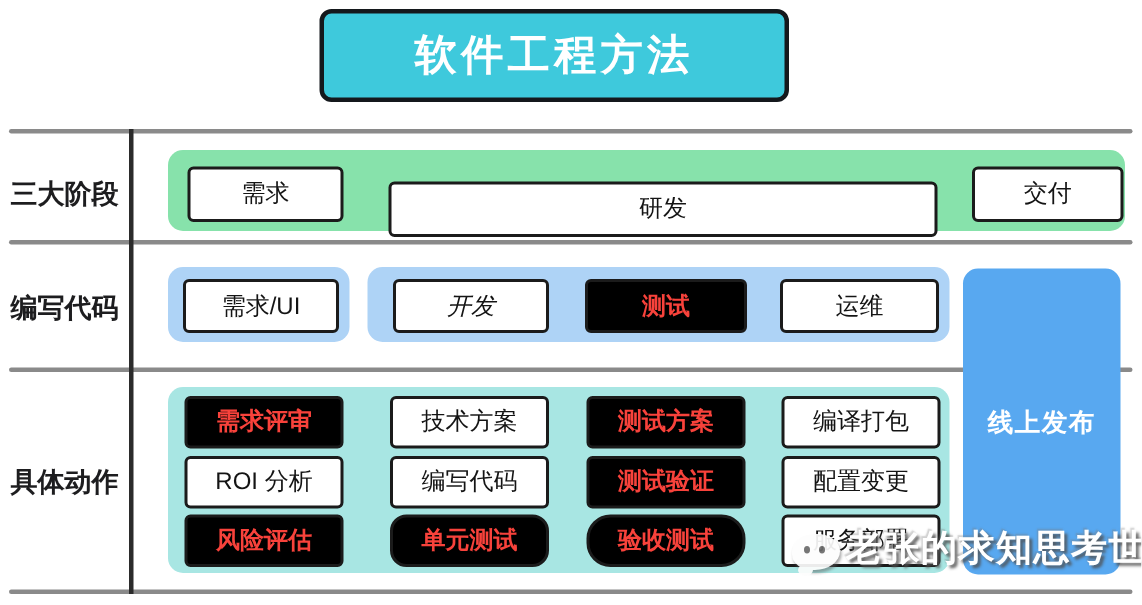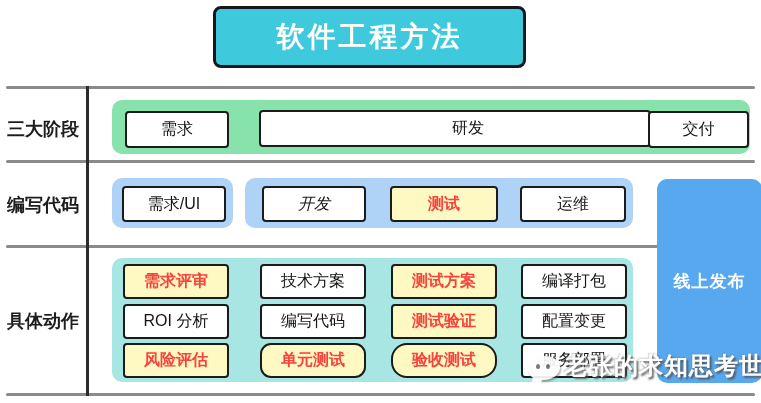--- a/index.html
+++ b/index.html
@@ -27,24 +27,24 @@
   .panel-stage{left:112px;top:100px;width:638px;height:54px;background:#87E2AB;}
   .panel-phase-a{left:112px;top:178px;width:121px;height:50px;background:#AED3F6;}
   .panel-phase-b{left:245px;top:178px;width:388px;height:50px;background:#AED3F6;}
   .panel-action{left:112px;top:258px;width:521px;height:124px;background:#A8E6E3;}
   
   .box{
     position:absolute;background:#ffffff;border:2.5px solid #1b1b1b;border-radius:4px;
     display:flex;align-items:center;justify-content:center;
     font-size:16px;font-weight:500;color:#141414;white-space:nowrap;
   }
-  .box.hl{background:#fef9c3;color:#F8423B;font-weight:bold;}
+  .box.hl{background:#000000;color:#F8423B;font-weight:bold;}
   
   .release-box{
-    position:absolute;left:657px;top:179px;width:105px;height:204px;
+    position:absolute;left:642px;top:179px;width:105px;height:204px;
     background:#58A8F0;border-radius:10px;
     display:flex;align-items:center;justify-content:center;
     color:#ffffff;font-size:17px;font-weight:bold;letter-spacing:1px;
   }
   
   .watermark{position:absolute;left:524px;top:348px;display:flex;align-items:flex-end;}
   .wm-icon{position:relative;width:38px;height:34px;margin-right:2px;opacity:.92;}
   .wm-bubble{position:absolute;left:4px;top:6px;width:32px;height:24px;background:#fdfdfd;border-radius:50% 50% 55% 45%;box-shadow:1px 2px 2px rgba(90,90,90,.55);}
   .wm-tail{position:absolute;left:8px;top:26px;width:10px;height:8px;background:#fdfdfd;border-radius:50%;}
   .wm-eye{position:absolute;top:14px;width:4px;height:5px;background:#6b6b6b;border-radius:50%;}
@@ -67,21 +67,21 @@
   <div class="hline" style="top:245px;"></div>
   <div class="hline" style="top:393px;"></div>
   <div class="vline"></div>
 
   <div class="row-label" style="top:117px;">三大阶段</div>
   <div class="row-label" style="top:193px;">编写代码</div>
   <div class="row-label" style="top:309px;">具体动作</div>
 
   <div class="panel panel-stage"></div>
   <div class="box" style="left:125px;top:111px;width:100px;height:33px;">需求</div>
-  <div class="box" style="left:259px;top:110px;width:362px;height:33px;padding-left:26px;">研发</div>
+  <div class="box" style="left:259px;top:121px;width:362px;height:33px;">研发</div>
   <div class="box" style="left:648px;top:111px;width:97px;height:33px;">交付</div>
 
   <div class="panel panel-phase-a"></div>
   <div class="panel panel-phase-b"></div>
   <div class="box" style="left:122px;top:186px;width:100px;height:32px;">需求/UI</div>
   <div class="box" style="left:262px;top:186px;width:100px;height:32px;font-style:italic;">开发</div>
   <div class="box hl" style="left:390px;top:186px;width:104px;height:32px;">测试</div>
   <div class="box" style="left:520px;top:186px;width:102px;height:32px;">运维</div>
 
   <div class="release-box">线上发布</div>

